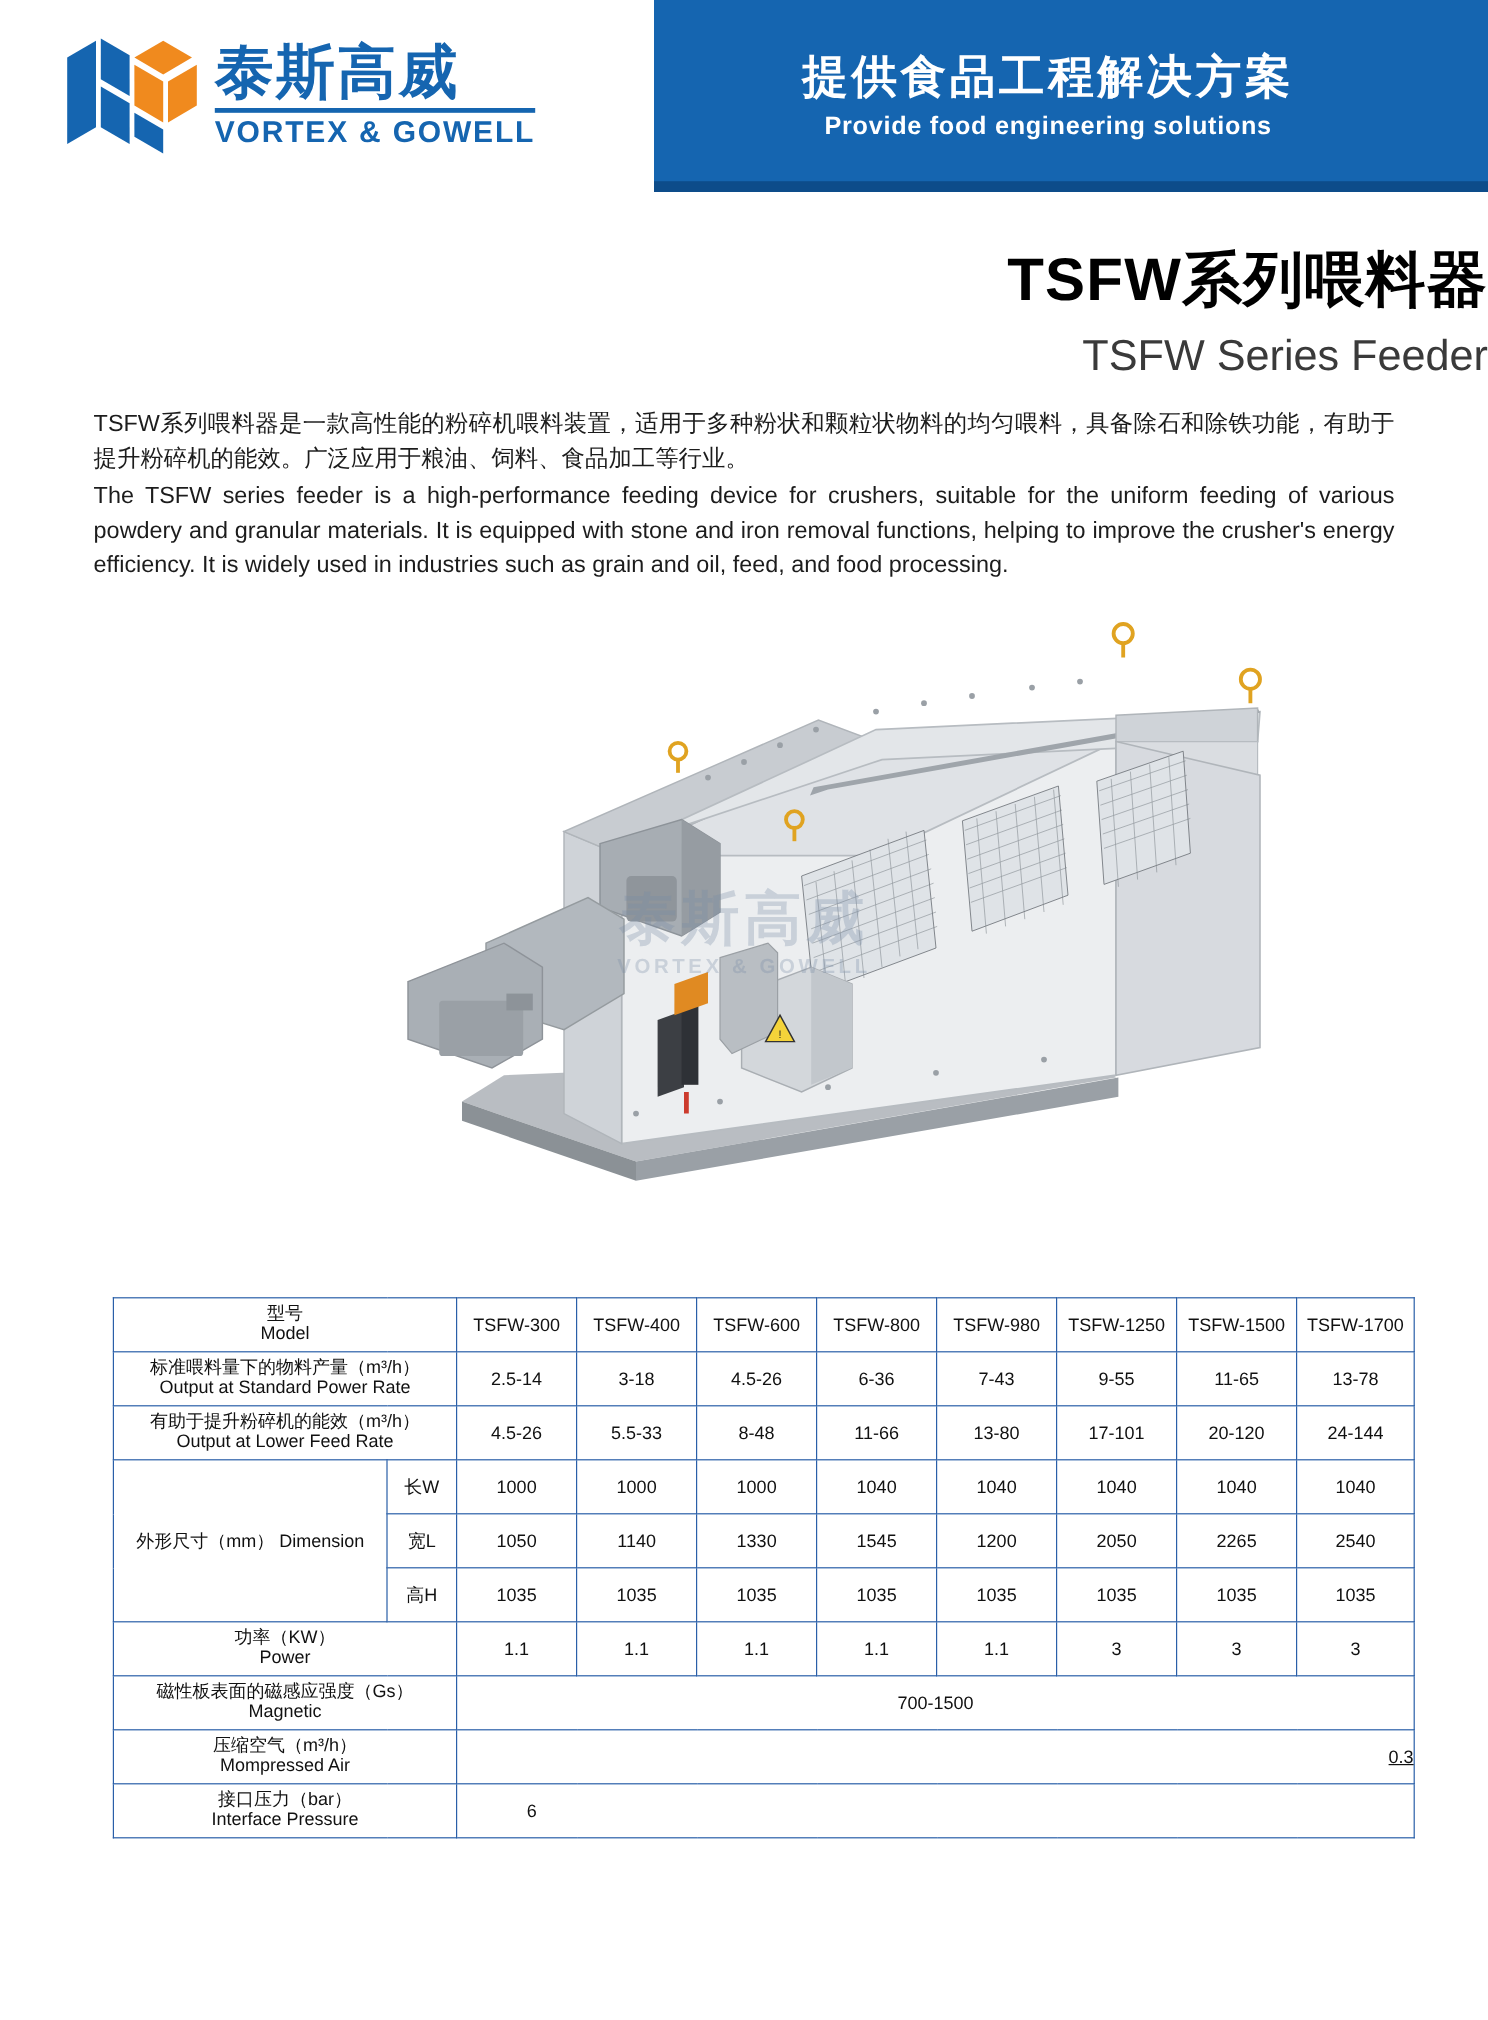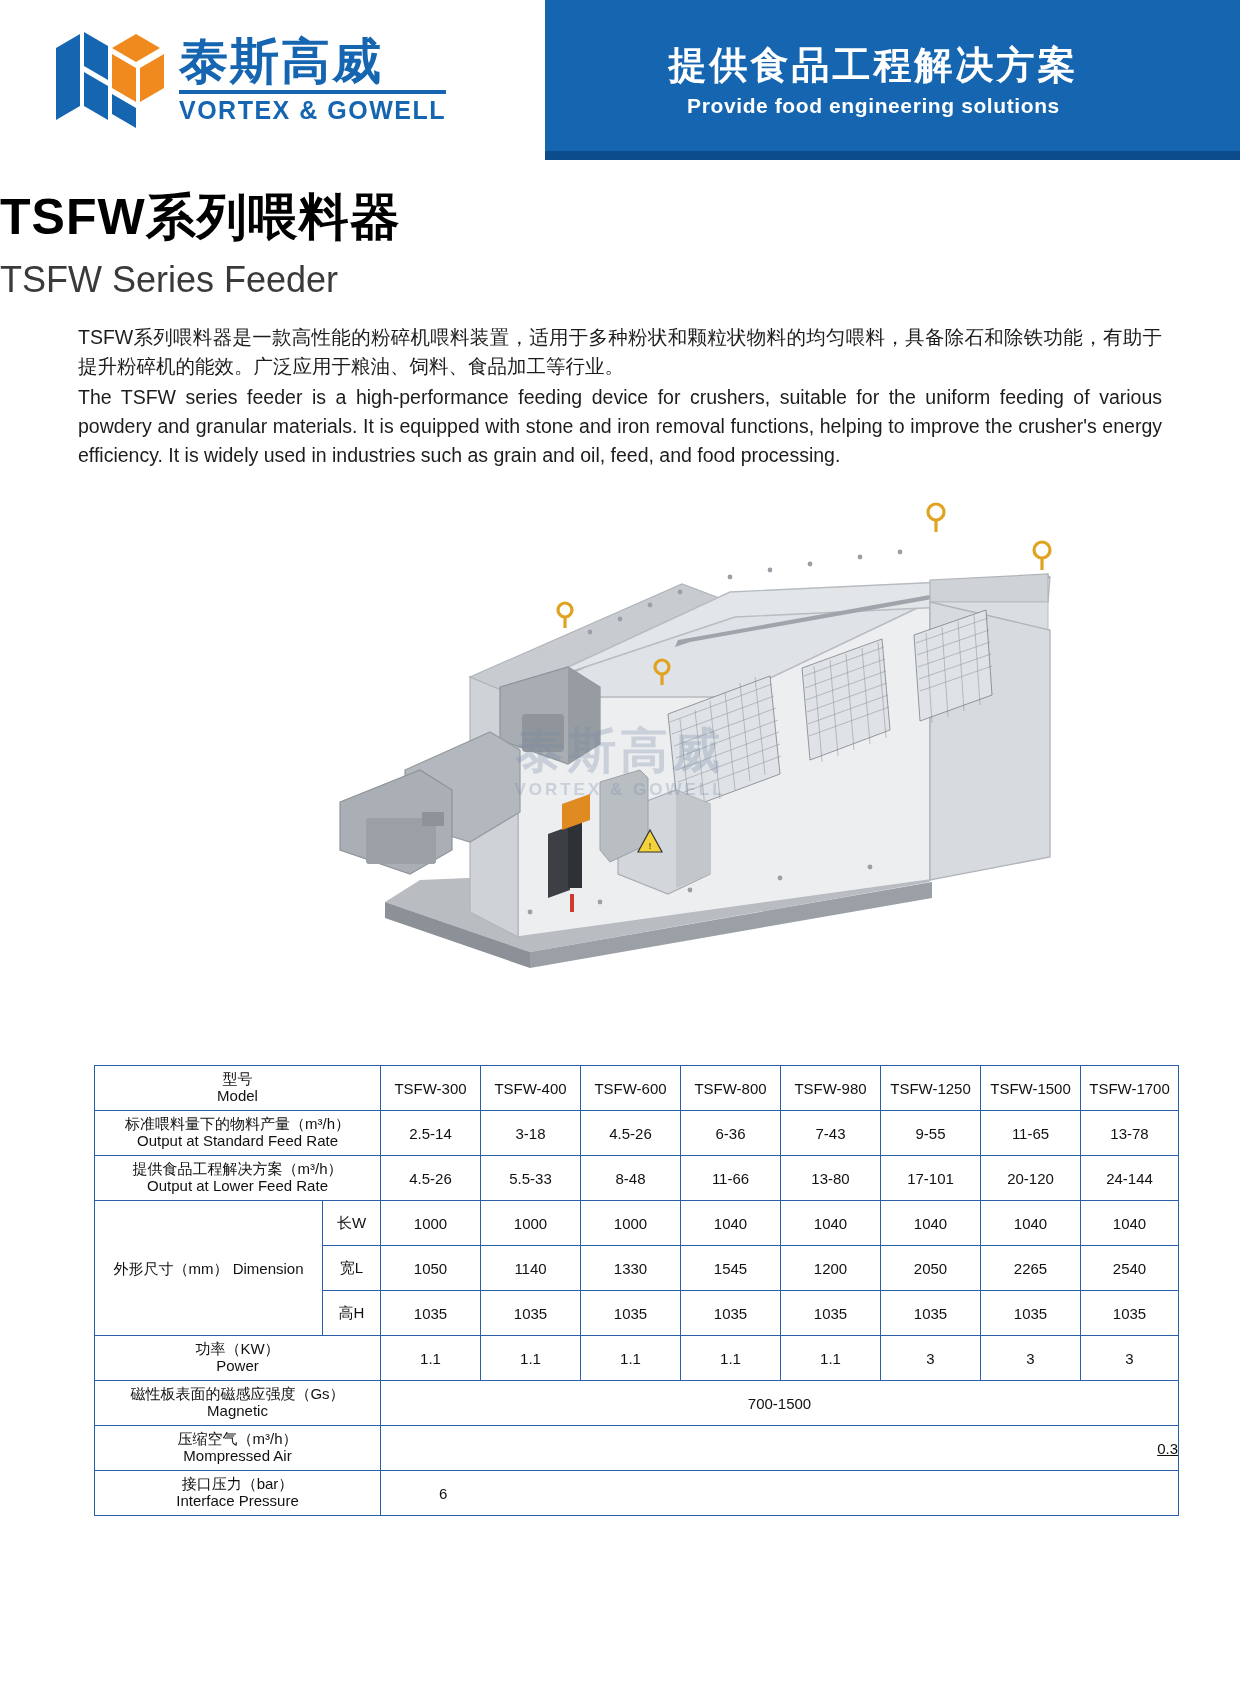--- a/index.html
+++ b/index.html
@@ -87,22 +87,22 @@
   }
   .slogan-en {
     font-size: 21px;
     font-weight: bold;
     letter-spacing: 0.6px;
     margin-top: 4px;
   }
 
   
   .title-area {
-    text-align: left;
-    margin-top: 24px;
+    text-align: right;
+    margin-top: 40px;
   }
   .title-cn {
     font-size: 50px;
     font-weight: bold;
     letter-spacing: 1px;
     color: #000000;
   }
   .title-en {
     font-size: 36px;
     color: #3a3a3a;
@@ -344,35 +344,35 @@
         <td>TSFW-800</td>
         <td>TSFW-980</td>
         <td>TSFW-1250</td>
         <td>TSFW-1500</td>
         <td>TSFW-1700</td>
       </tr>
 
       <tr>
         <td class="label" colspan="2">
           <span class="cn">标准喂料量下的物料产量（m³/h）</span>
-          <span class="en">Output at Standard Feed Rate</span>
+          <span class="en">Output at Standard Power Rate</span>
         </td>
         <td>2.5-14</td>
         <td>3-18</td>
         <td>4.5-26</td>
         <td>6-36</td>
         <td>7-43</td>
         <td>9-55</td>
         <td>11-65</td>
         <td>13-78</td>
       </tr>
 
       <tr>
         <td class="label" colspan="2">
-          <span class="cn">提供食品工程解决方案（m³/h）</span>
+          <span class="cn">有助于提升粉碎机的能效（m³/h）</span>
           <span class="en">Output at Lower Feed Rate</span>
         </td>
         <td>4.5-26</td>
         <td>5.5-33</td>
         <td>8-48</td>
         <td>11-66</td>
         <td>13-80</td>
         <td>17-101</td>
         <td>20-120</td>
         <td>24-144</td>

